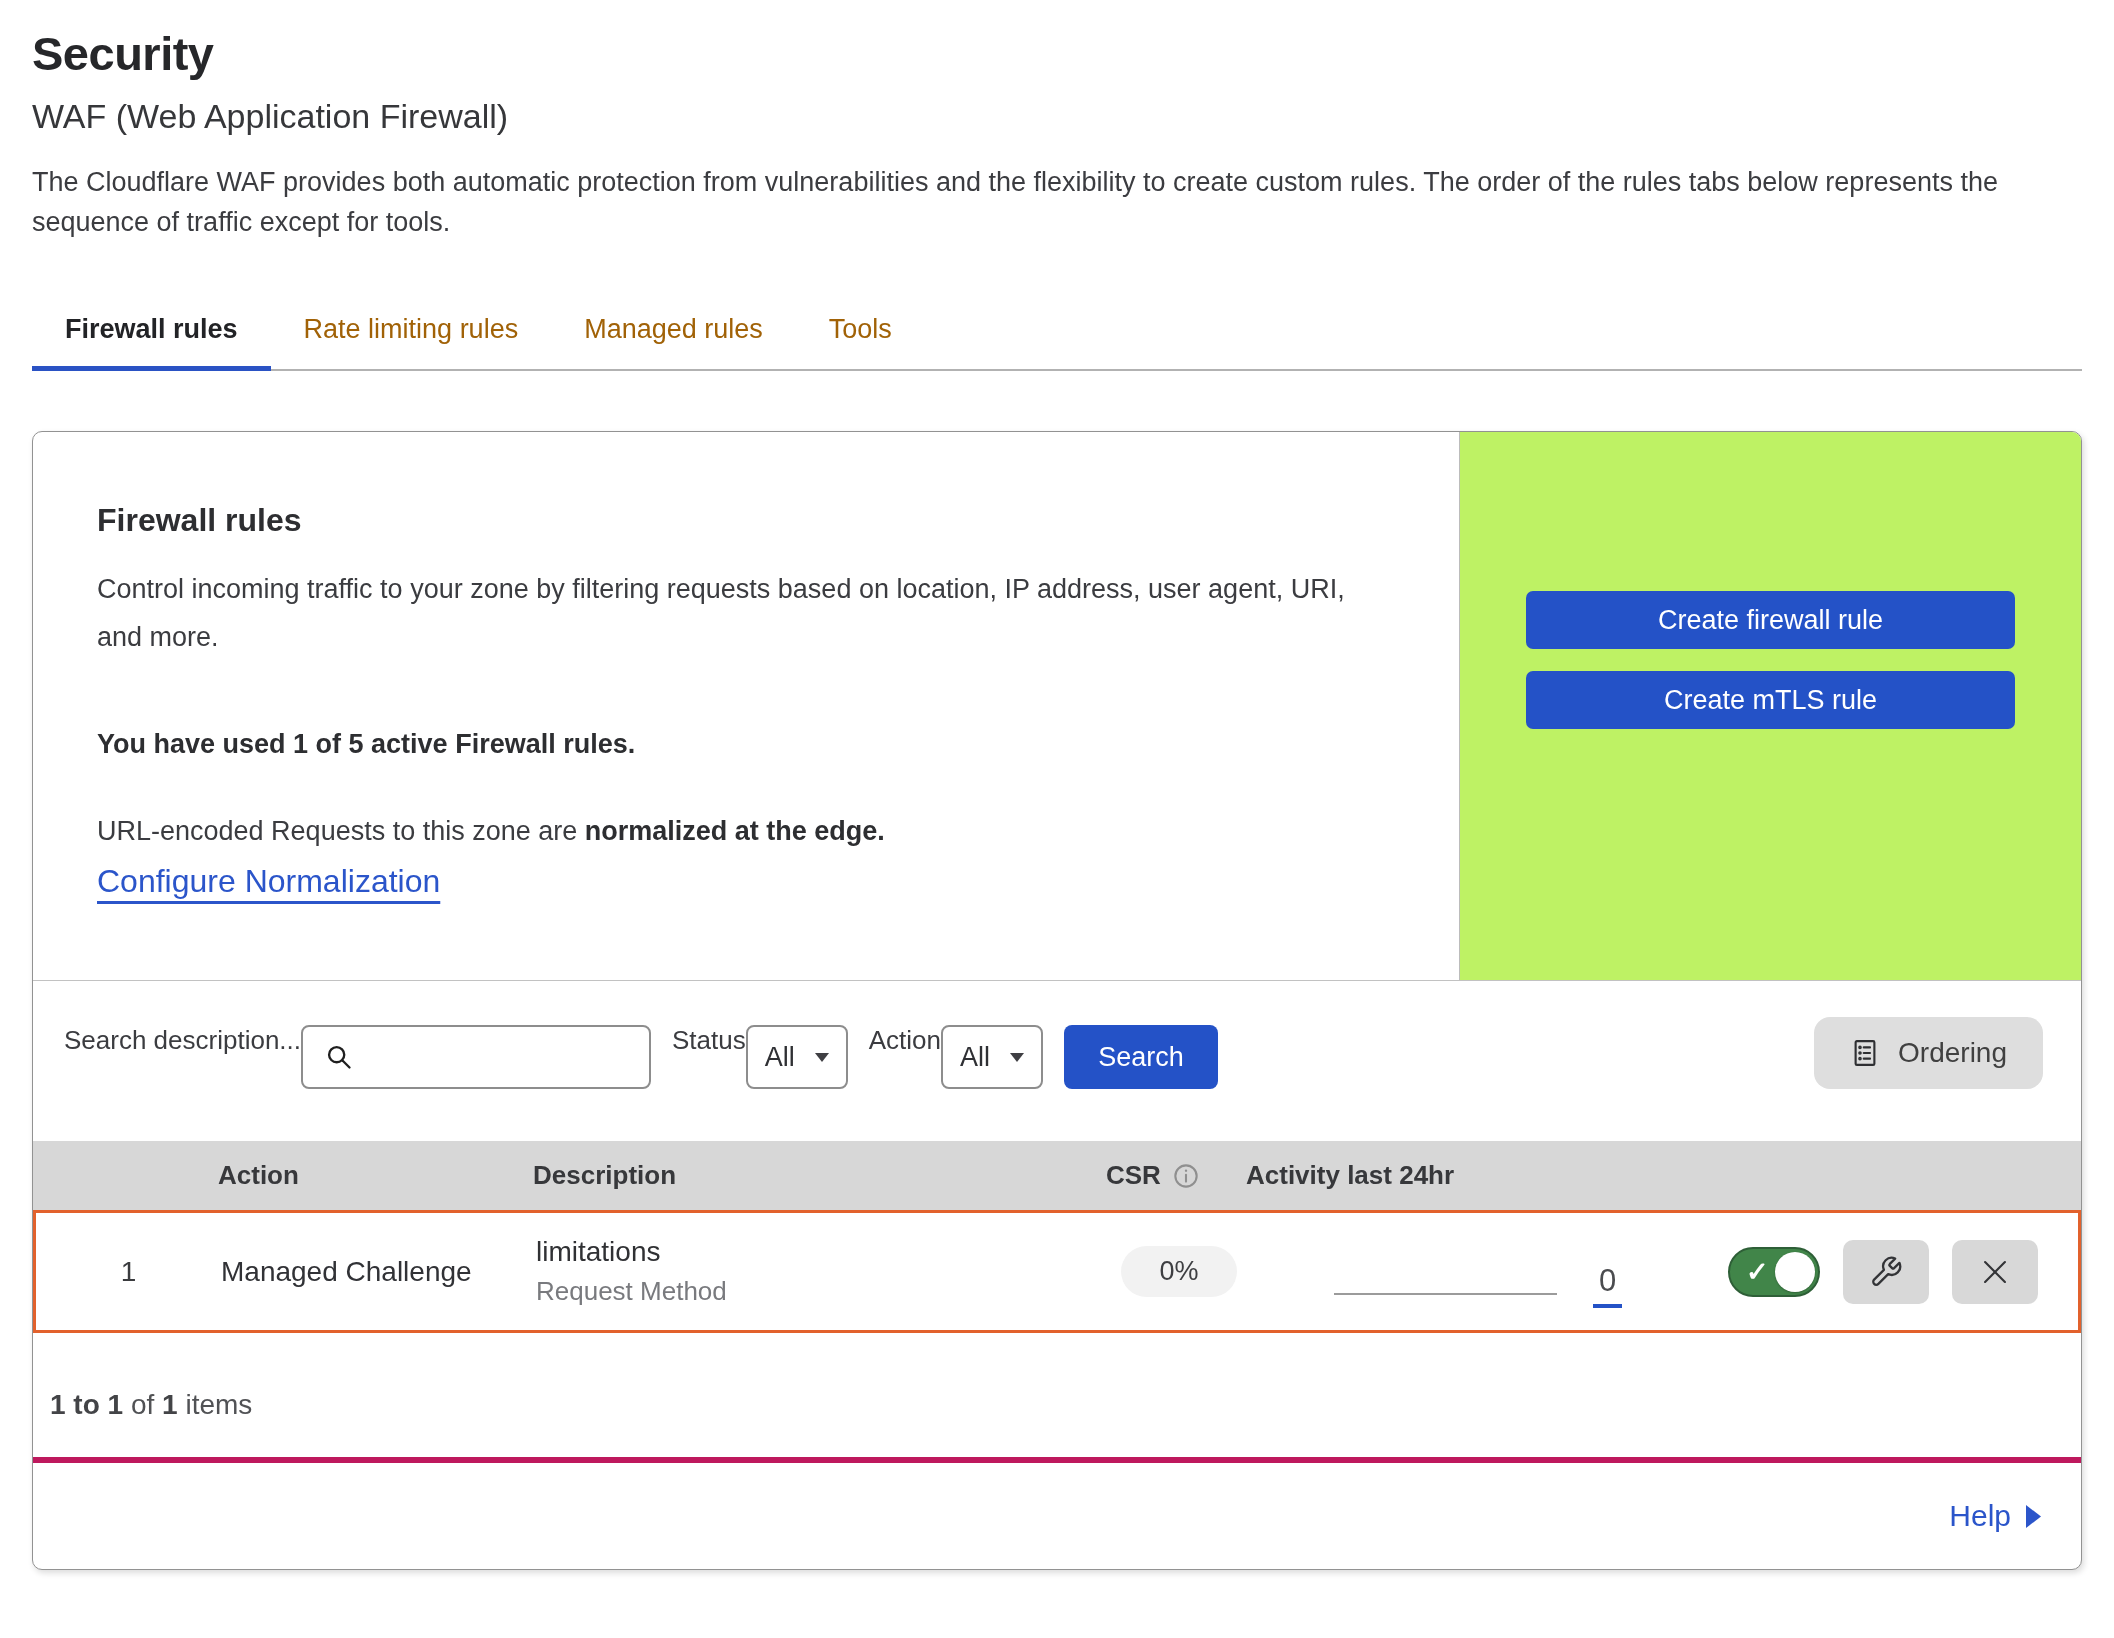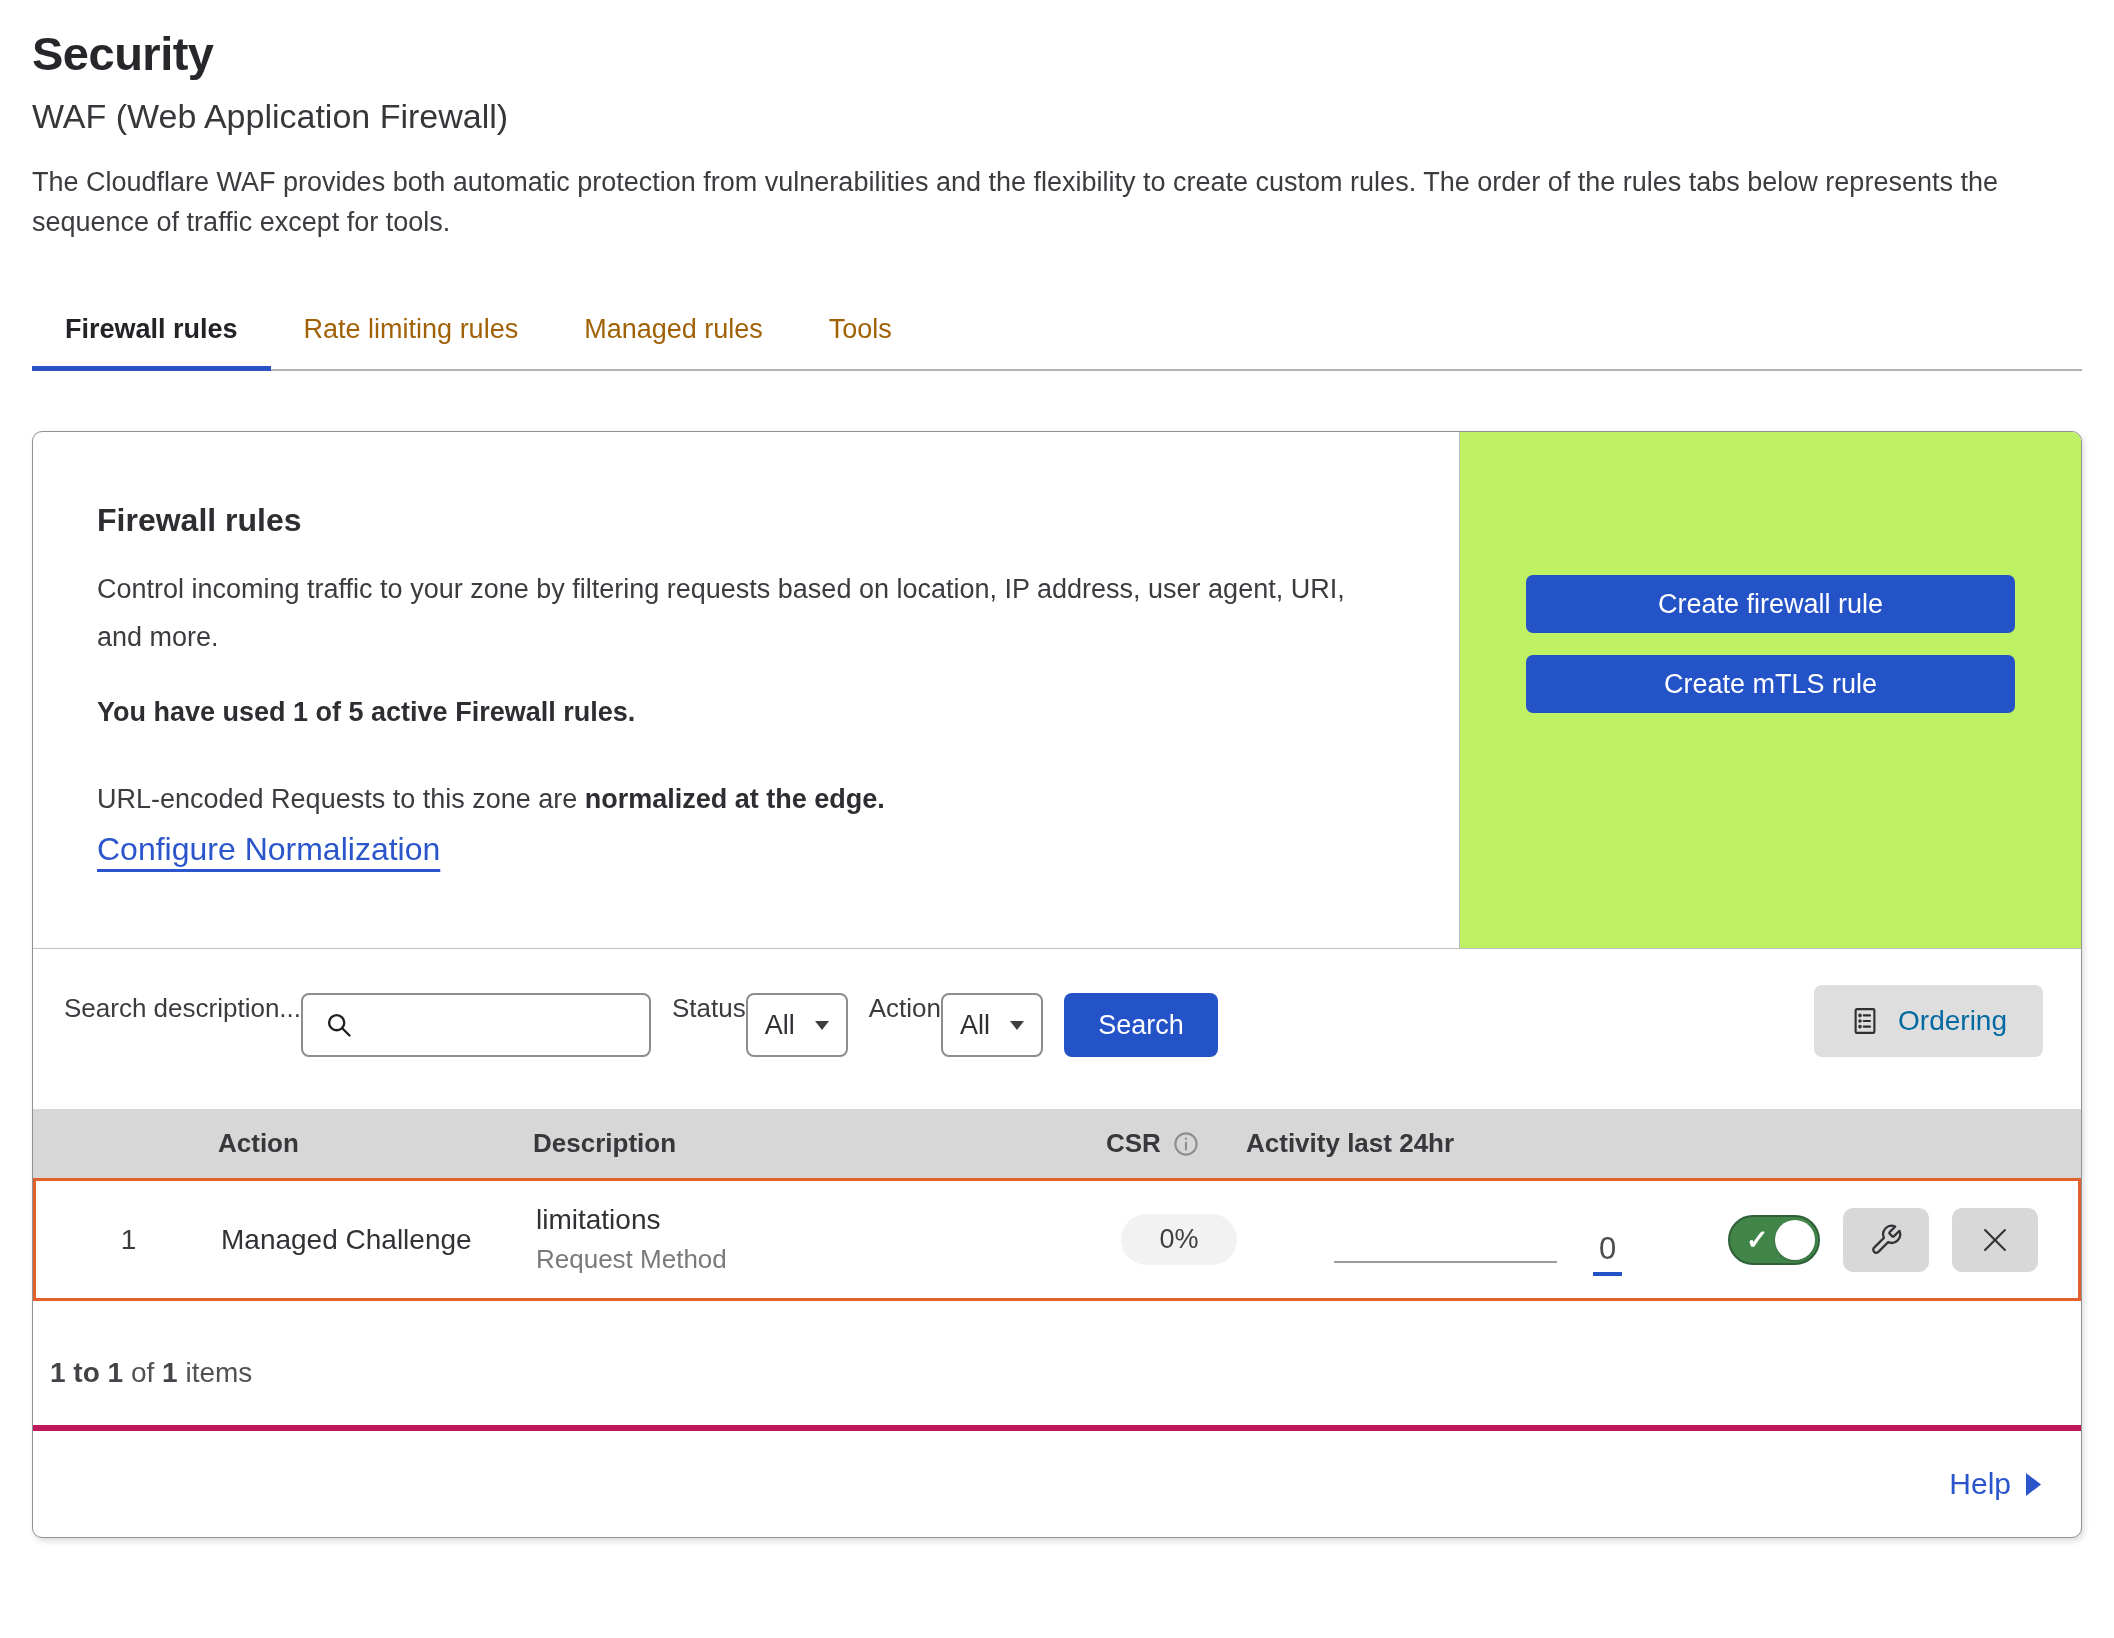--- a/index.html
+++ b/index.html
@@ -19,21 +19,21 @@
   .tab.active::after { content: ""; position: absolute; left: 0; right: 0; bottom: -2px; height: 5px; background: #2a52c4; }
 
   
   .card { margin-top: 60px; width: 2050px; border: 1px solid #929292; border-radius: 10px;
     box-shadow: 2px 3px 6px rgba(0,0,0,0.14); overflow: hidden; background: #fff; }
 
   .card-top { display: flex; border-bottom: 1px solid #c2c2c2; }
   .card-top-left { flex: 1; padding: 70px 64px 80px 64px; }
   .card-heading { font-size: 32px; font-weight: 700; color: #2d2e31; }
   .card-desc { font-size: 27px; line-height: 48px; color: #3b3c40; margin-top: 26px; max-width: 1320px; }
-  .usage-line { font-size: 27px; font-weight: 700; color: #2d2e31; margin-top: 36px; }
+  .usage-line { font-size: 27px; font-weight: 700; color: #2d2e31; margin-top: 68px; }
   .norm-line { font-size: 27px; color: #3b3c40; margin-top: 56px; }
   .norm-line b { color: #2d2e31; }
   .config-link { display: inline-block; margin-top: 16px; font-size: 32px; color: #2b55ca;
     text-decoration: underline; text-underline-offset: 9px; text-decoration-thickness: 2.5px; cursor: pointer; }
 
   .card-top-right { width: 622px; background: #bef264; border-left: 1px solid #bcbcbc;
     display: flex; flex-direction: column; justify-content: center; padding: 0 66px; }
   .panel-buttons { display: flex; flex-direction: column; gap: 22px; transform: translateY(-46px); }
   .btn-primary { height: 58px; background: #2452c7; color: #fff; font-size: 27px; border: none;
     border-radius: 7px; font-family: inherit; cursor: pointer; }
@@ -44,21 +44,21 @@
   .filter-label { font-size: 26px; color: #3b3c40; margin-bottom: 20px; }
   .search-box { position: relative; width: 350px; height: 64px; }
   .search-box svg { position: absolute; left: 24px; top: 18px; }
   .search-input { width: 100%; height: 100%; border: 2px solid #8d8d8d; border-radius: 8px;
     padding: 0 16px 0 66px; font-size: 26px; font-family: inherit; color: #2f3034; outline: none; }
   .select { width: 102px; height: 64px; border: 2px solid #8d8d8d; border-radius: 8px; background: #fff;
     display: flex; align-items: center; justify-content: center; gap: 20px; font-size: 27px; color: #2f3034; cursor: pointer; }
   .btn-search { width: 154px; height: 64px; background: #2452c7; color: #fff; font-size: 27px;
     border: none; border-radius: 8px; font-family: inherit; cursor: pointer; }
   .btn-ordering { margin-left: auto; height: 72px; padding: 0 36px; background: #dedede; border: none;
-    border-radius: 8px; display: flex; align-items: center; gap: 18px; font-size: 28px; color: #0369a1;
+    border-radius: 16px; display: flex; align-items: center; gap: 18px; font-size: 28px; color: #404040;
     font-family: inherit; cursor: pointer; }
 
   
   .table-header { display: grid; grid-template-columns: 185px 315px 573px 140px 1fr; align-items: center;
     height: 69px; background: #d7d7d7; font-size: 26px; font-weight: 700; color: #37383b; }
   .th-csr { display: flex; align-items: center; gap: 12px; }
 
   .rule-row { display: grid; grid-template-columns: 185px 315px 573px 140px 1fr; align-items: center;
     border: 3px solid #e2612c; background: #fff; height: 123px; cursor: pointer; }
   .col-priority { justify-self: center; font-size: 28px; color: #3a3b3e; }

